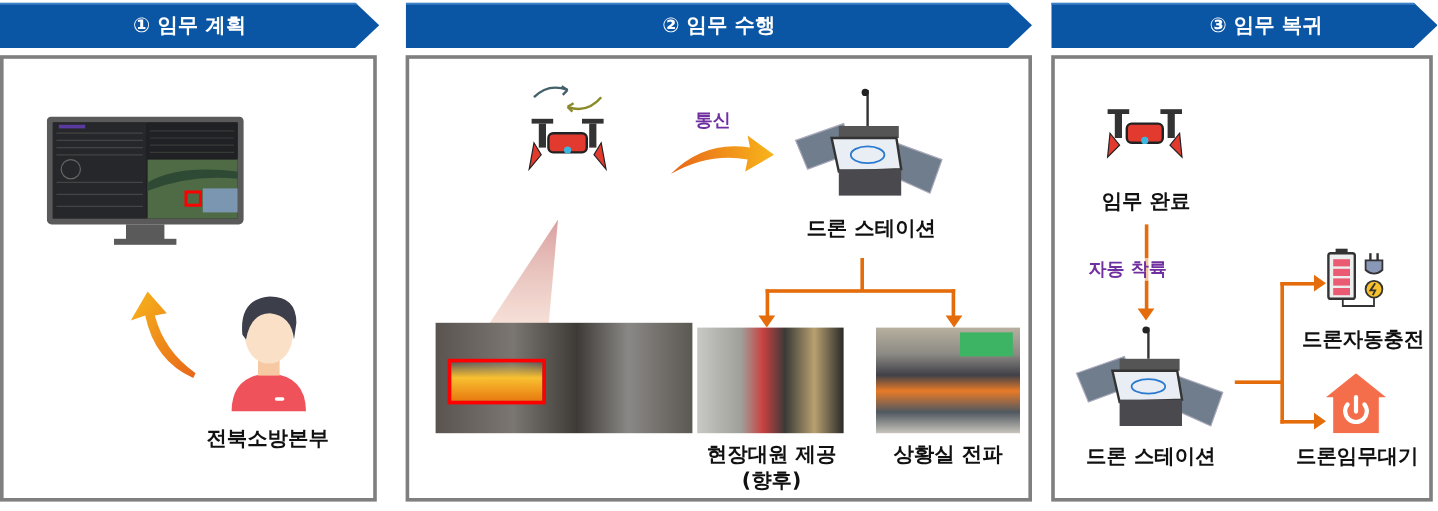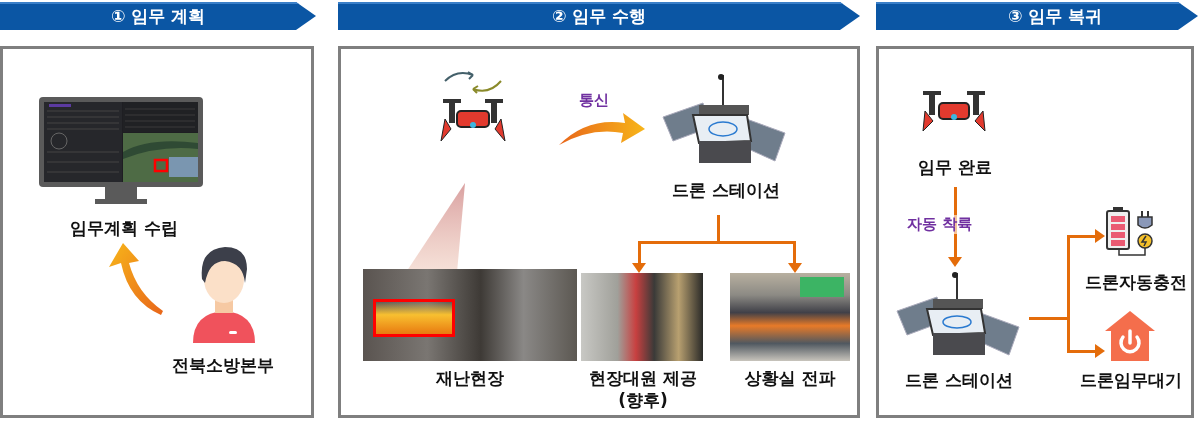--- a/index.html
+++ b/index.html
@@ -1,19 +1,19 @@
 <!DOCTYPE html>
 <html><head>
 <meta charset="utf-8">
 <style>
   * { box-sizing: border-box; margin: 0; padding: 0; }
   body { width: 1198px; height: 426px; background: #ffffff; position: relative; overflow: hidden;
          font-family: "DejaVu Sans", "Liberation Sans", sans-serif; color: #111; }
   .abs { position: absolute; }
-  .banner { position: absolute; top: 2px; height: 28px; background: #0b56a4; color: #fff;
+  .banner { position: absolute; top: 2px; height: 38px; background: #0b56a4; color: #fff;
             font-weight: bold; font-size: 17px; display: flex; align-items: center; justify-content: center;
             clip-path: polygon(0 0, calc(100% - 20px) 0, 100% 50%, calc(100% - 20px) 100%, 0 100%);
             box-shadow: inset 0 2px 0 #3a7fc8; }
   .panel { position: absolute; top: 46px; border: 3px solid #7f7f7f; background: #fff; }
   .lbl { position: absolute; font-weight: bold; font-size: 17px; white-space: nowrap; text-align: center; color: #111; }
   .purple { color: #7030a0; font-weight: bold; font-size: 15px; position: absolute; white-space: nowrap; }
   .orange-line { position: absolute; background: #e46c0a; }
   .arrow-down { position: absolute; width: 0; height: 0; border-left: 7px solid transparent; border-right: 7px solid transparent; border-top: 10px solid #e46c0a; }
   .arrow-right { position: absolute; width: 0; height: 0; border-top: 7px solid transparent; border-bottom: 7px solid transparent; border-left: 10px solid #e46c0a; }
   .photo { position: absolute; overflow: hidden; }
@@ -55,21 +55,20 @@
         <line x1="86" y1="24" x2="156" y2="24"></line>
         <line x1="86" y1="30" x2="156" y2="30"></line>
       </g>
     <rect x="84" y="36" width="75" height="49" fill="#4e6b45"></rect>
     <path d="M84 55 Q110 40 159 46 L159 52 Q120 48 84 62 Z" fill="#2f4a34"></path>
     <rect x="130" y="60" width="29" height="20" fill="#7a96b0"></rect>
     <rect x="116" y="63" width="12" height="11" fill="none" stroke="#ff0000" stroke-width="2.5"></rect>
     <rect x="66" y="90" width="32" height="14" fill="#5a5a5a"></rect>
     <rect x="56" y="102" width="52" height="5" fill="#5a5a5a"></rect>
   </svg>
-  <div class="lbl" style="left:56px;top:168px;width:130px;">임무계획 수립</div>
 
   <svg class="abs" style="left:96px;top:192px;" width="70" height="80" viewBox="0 0 70 80">
     <defs>
         <linearGradient id="g1" x1="0" y1="0" x2="1" y2="1">
           <stop offset="0" stop-color="#f7b51a"></stop>
           <stop offset="1" stop-color="#e8661a"></stop>
         </linearGradient>
       </defs>
     <path d="M62 74 Q30 60 22 22 L10 26 L24 2 L40 20 L30 22 Q38 52 64 70 Z" fill="url(#g1)"></path>
   </svg>
@@ -139,21 +138,20 @@
   <div class="orange-line" style="left:376px;top:166px;width:3px;height:28px;"></div>
   <div class="orange-line" style="left:297px;top:192px;width:158px;height:3px;"></div>
   <div class="orange-line" style="left:297px;top:192px;width:3px;height:24px;"></div>
   <div class="orange-line" style="left:452px;top:192px;width:3px;height:24px;"></div>
   <div class="arrow-down" style="left:291px;top:214px;"></div>
   <div class="arrow-down" style="left:447px;top:214px;"></div>
 
   <div class="photo" style="left:22px;top:220px;width:214px;height:92px;background:linear-gradient(90deg,#5a5450 0%,#7a7672 30%,#3e3a36 55%,#8a8886 75%,#5c5852 100%);">
     <div class="abs" style="left:10px;top:30px;width:82px;height:38px;border:3px solid #ff0000;background:linear-gradient(0deg,#e87a10,#f8c030 60%,transparent);"></div>
   </div>
-  <div class="lbl" style="left:62px;top:318px;width:134px;">재난현장</div>
 
   <div class="photo" style="left:240px;top:224px;width:122px;height:88px;background:linear-gradient(90deg,#c8c8c4 0%,#a0a09a 30%,#c84040 45%,#3a3a38 60%,#b8a070 80%,#2a2a28 100%);"></div>
   <div class="lbl" style="left:232px;top:340px;width:140px;">(향후)</div>
   <div class="lbl" style="left:232px;top:318px;width:140px;">현장대원 제공</div>
 
   <div class="photo" style="left:389px;top:224px;width:120px;height:88px;background:linear-gradient(180deg,#b8b0a0 0%,#8c8a84 25%,#404048 45%,#e87a28 60%,#505860 80%,#c8c4bc 100%);">
     <div class="abs" style="left:70px;top:4px;width:44px;height:20px;background:#3cb464;"></div>
   </div>
   <div class="lbl" style="left:384px;top:318px;width:130px;">상황실 전파</div>
 </div>

